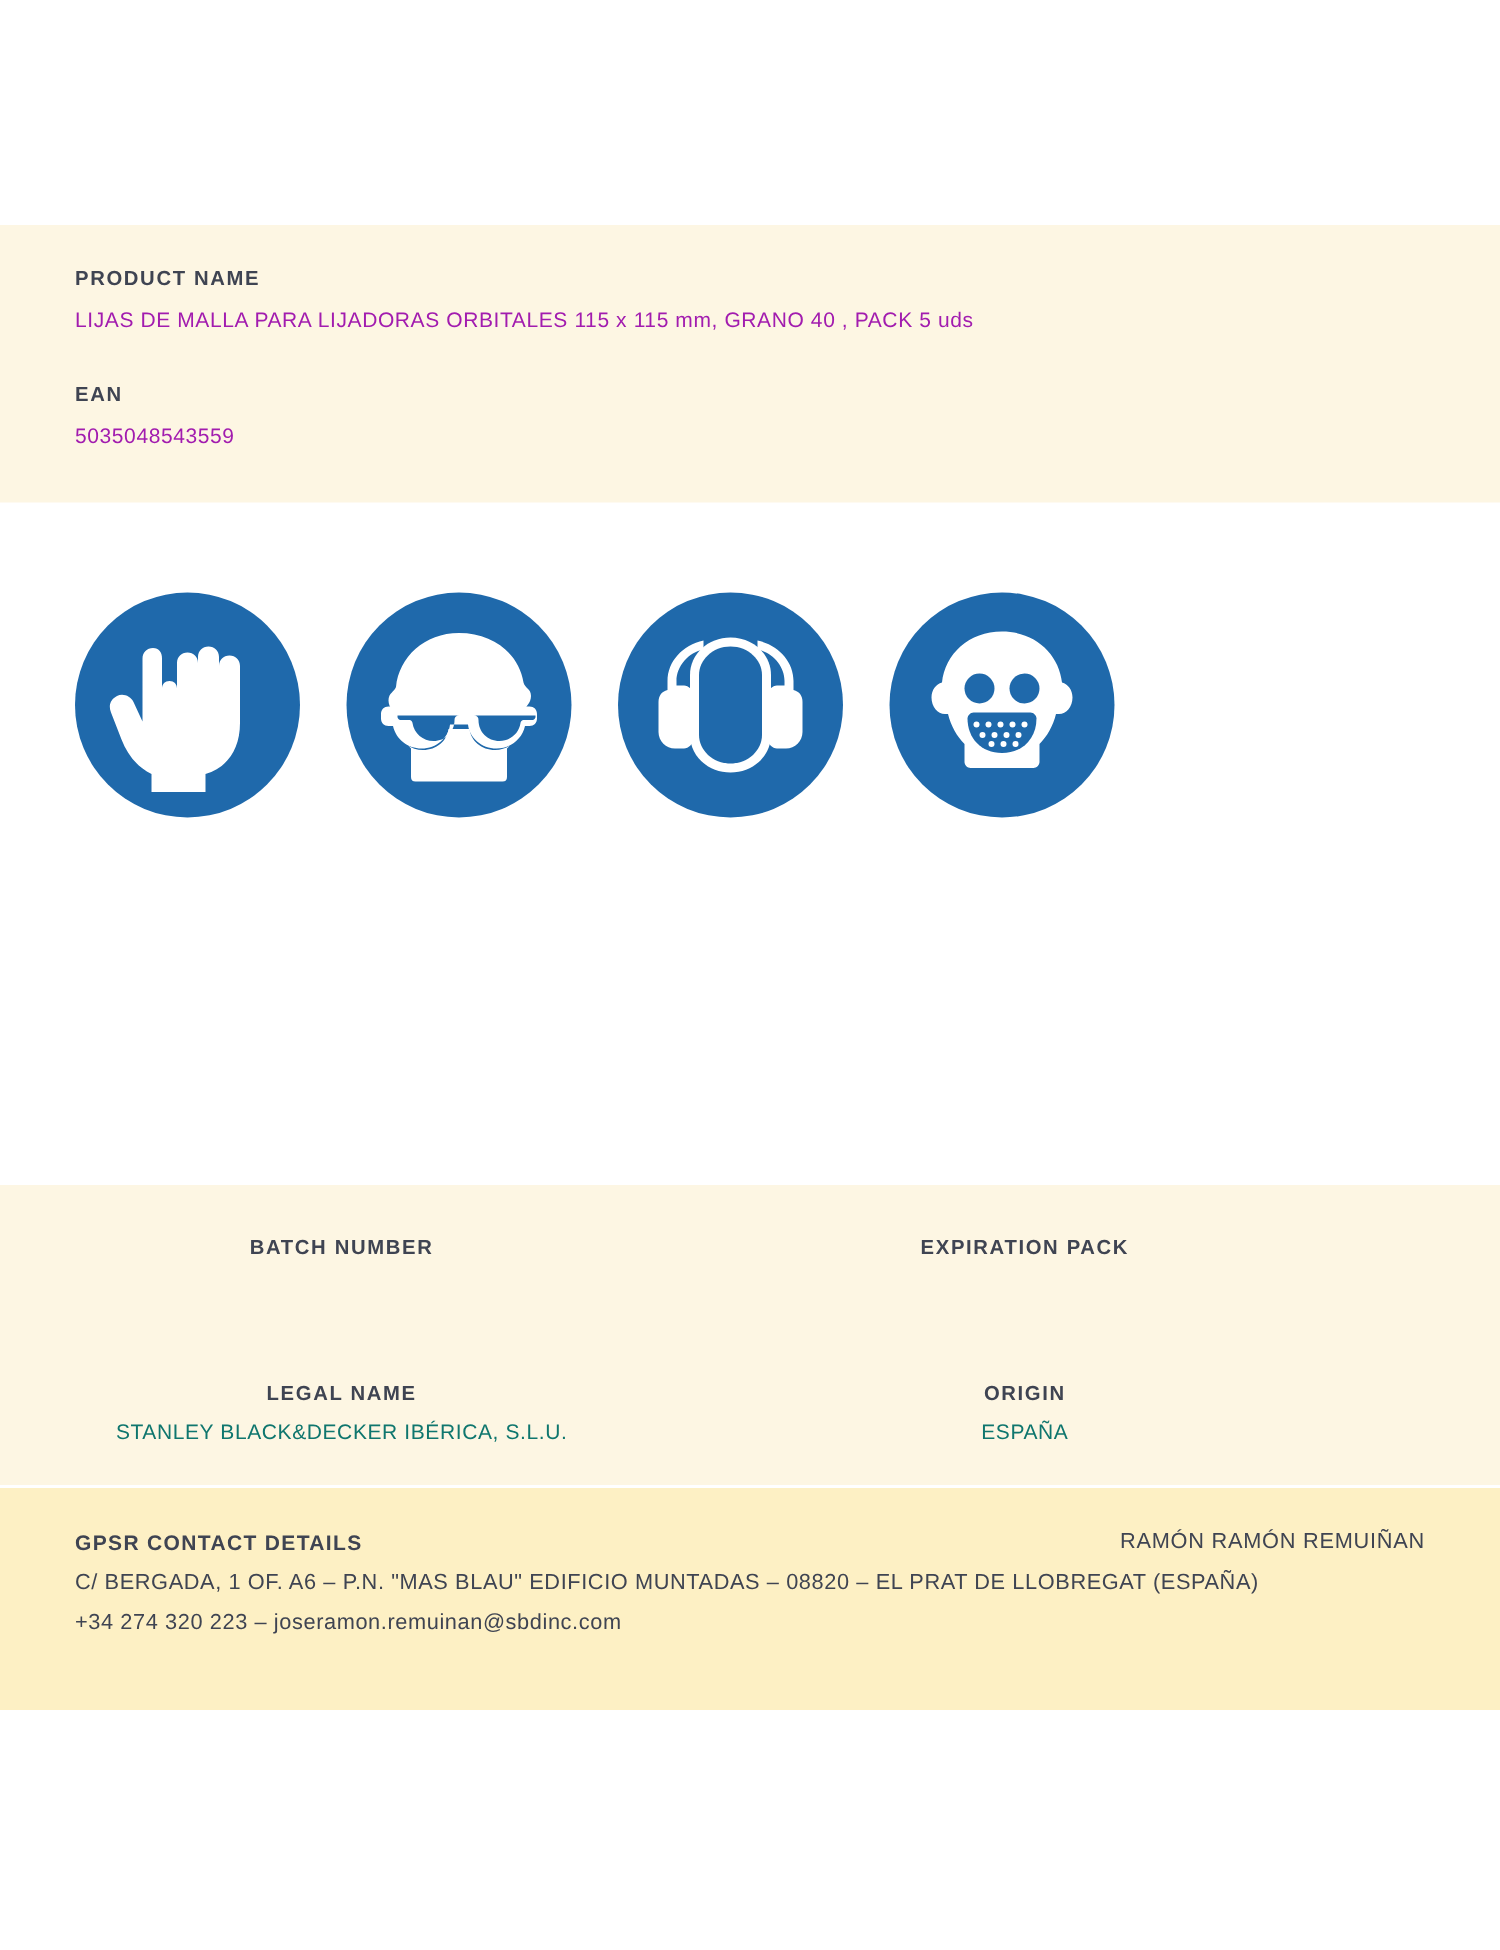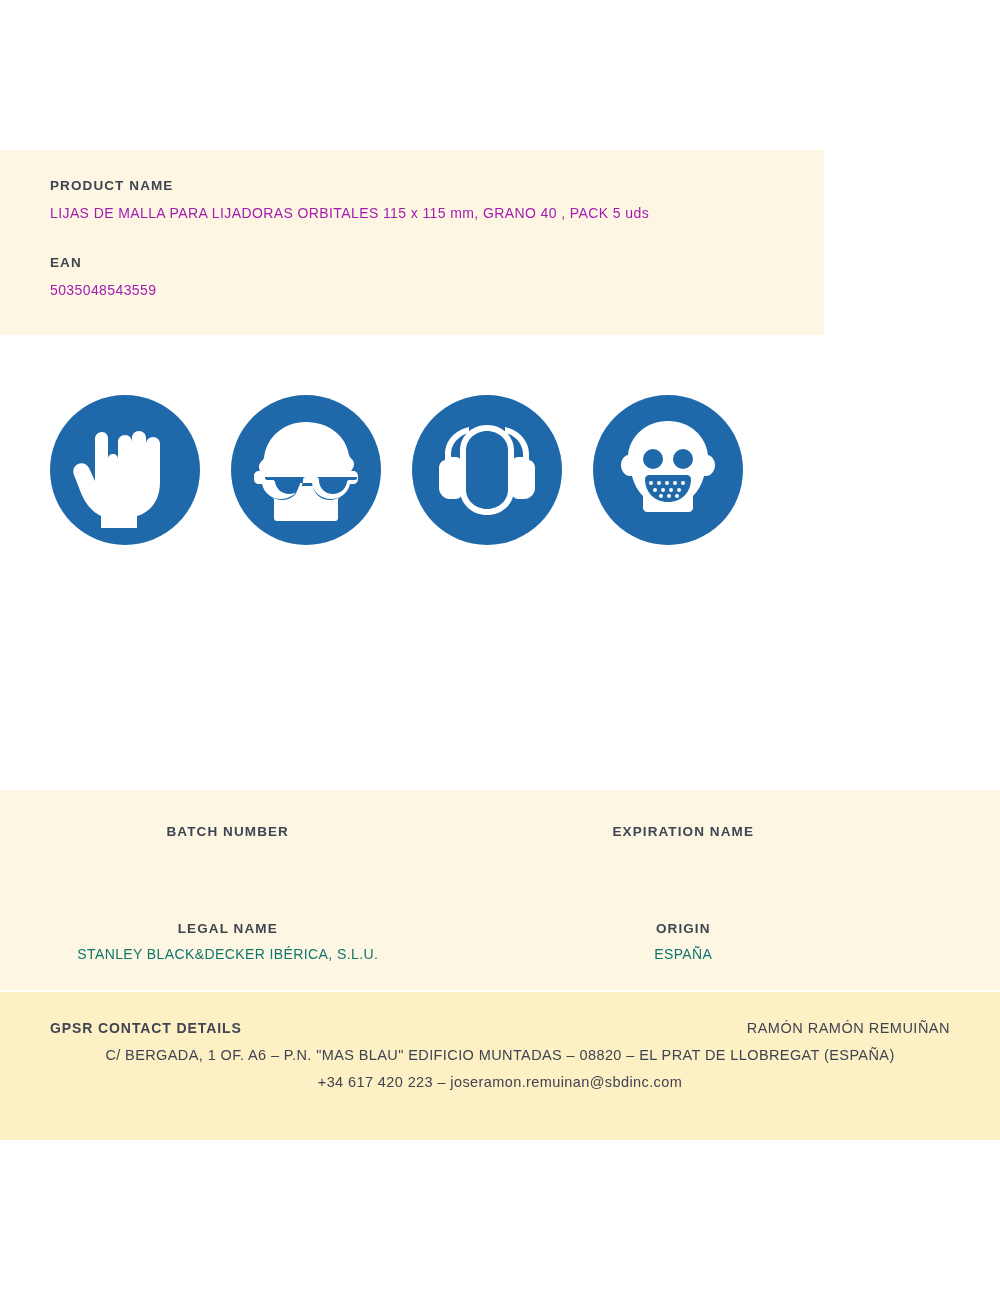--- a/index.html
+++ b/index.html
@@ -19,21 +19,21 @@
     position: relative;
     width: 1000px;
     height: 1300px;
   }
 
   
   .band-product {
     position: absolute;
     left: 0;
     top: 150px;
-    width: 824px;
+    width: 1000px;
     height: 185px;
     background: #fdf6e3;
     box-sizing: border-box;
     padding: 28px 50px 0 50px;
   }
   .field-label {
     font-size: 13.5px;
     font-weight: bold;
     letter-spacing: 1.1px;
     color: #3f4452;
@@ -134,21 +134,21 @@
     font-weight: bold;
     letter-spacing: 0.9px;
     color: #3f4452;
   }
   .contact-person {
     font-size: 14.5px;
     letter-spacing: 0.5px;
     color: #3f4452;
   }
   .contact-line {
-    text-align: center;
+    text-align: left;
     font-size: 14.5px;
     letter-spacing: 0.4px;
     color: #3f4452;
     margin-top: 11px;
   }
 </style>
 </head>
 <body>
 
 <div class="page">
@@ -219,21 +219,21 @@
 
   </div>
 
   <div class="band-batch">
     <div class="row-two batch-row-1">
       <div class="col">
         <div class="hdr">BATCH NUMBER</div>
         <div class="val"></div>
       </div>
       <div class="col">
-        <div class="hdr">EXPIRATION NAME</div>
+        <div class="hdr">EXPIRATION PACK</div>
         <div class="val"></div>
       </div>
     </div>
     <div class="row-two batch-row-2">
       <div class="col">
         <div class="hdr">LEGAL NAME</div>
         <div class="val">STANLEY BLACK&amp;DECKER IBÉRICA, S.L.U.</div>
       </div>
       <div class="col">
         <div class="hdr">ORIGIN</div>
@@ -241,16 +241,16 @@
       </div>
     </div>
   </div>
 
   <div class="band-contact">
     <div class="contact-top">
       <div class="contact-title">GPSR CONTACT DETAILS</div>
       <div class="contact-person">RAMÓN RAMÓN REMUIÑAN</div>
     </div>
     <div class="contact-line">C/ BERGADA, 1 OF. A6 – P.N. "MAS BLAU" EDIFICIO MUNTADAS – 08820 – EL PRAT DE LLOBREGAT (ESPAÑA)</div>
-    <div class="contact-line">+34 617 420 223 – joseramon.remuinan@sbdinc.com</div>
+    <div class="contact-line">+34 274 320 223 – joseramon.remuinan@sbdinc.com</div>
   </div>
 
 </div>
 
 </body></html>

